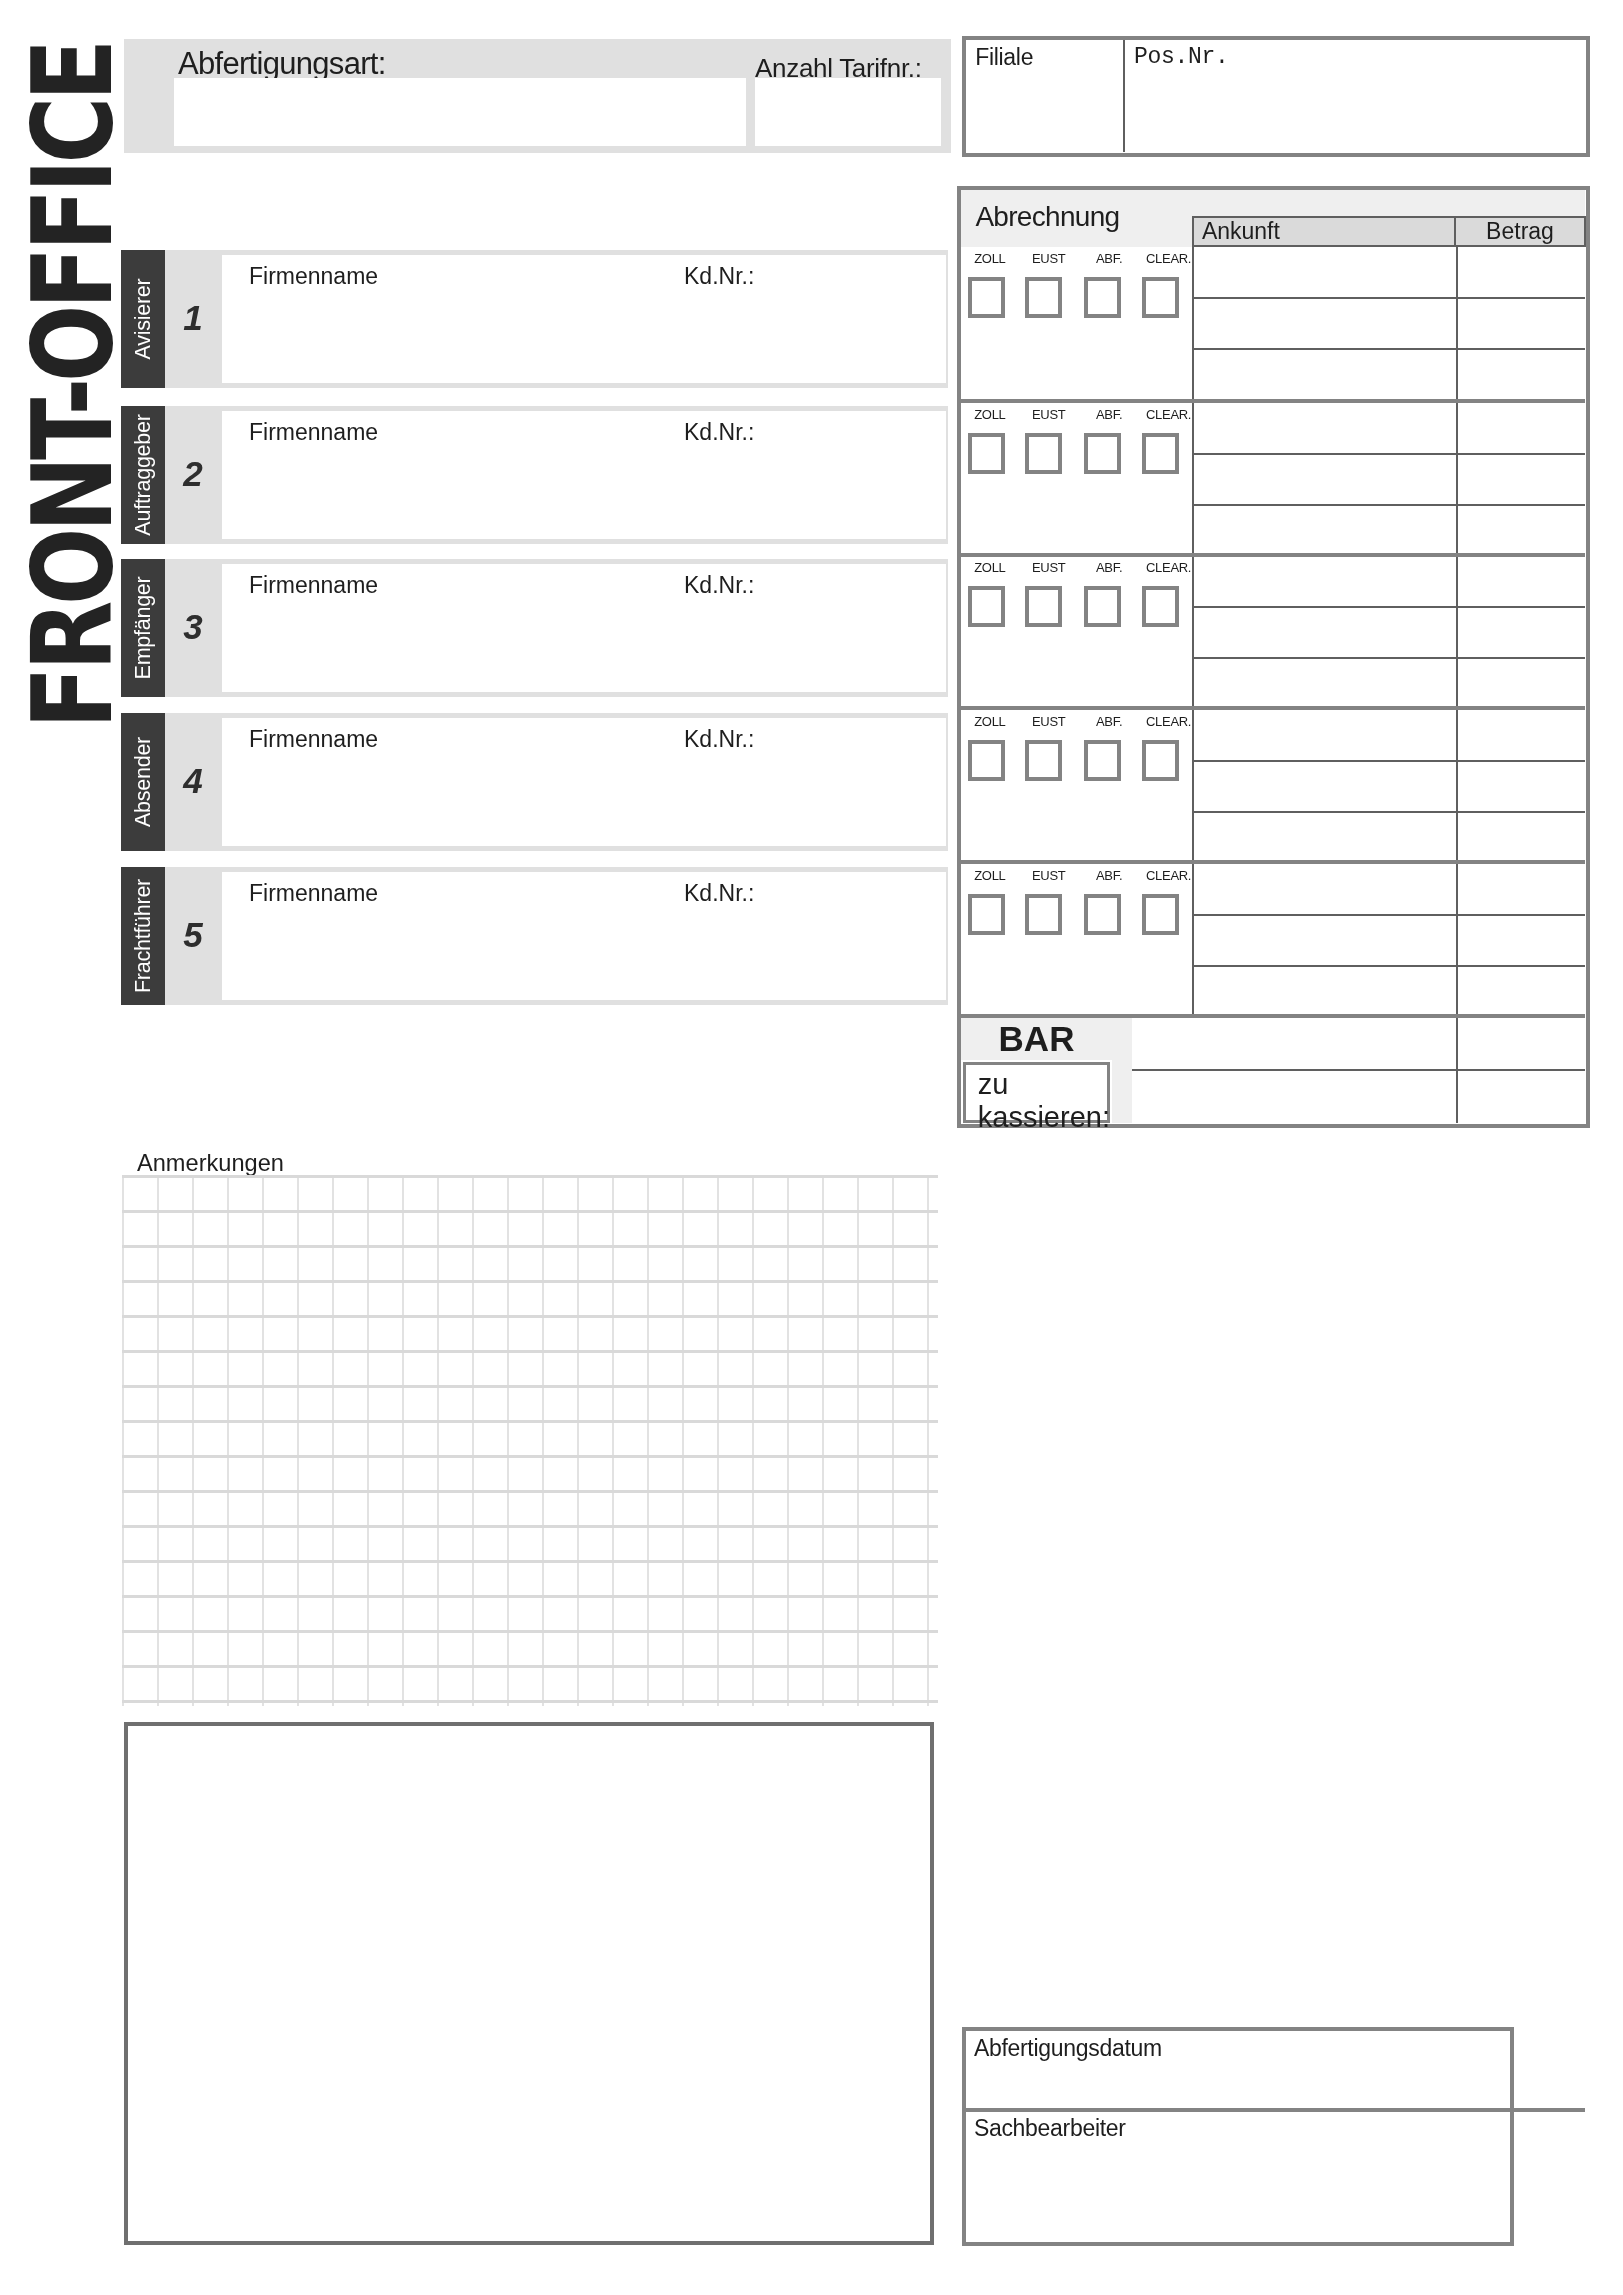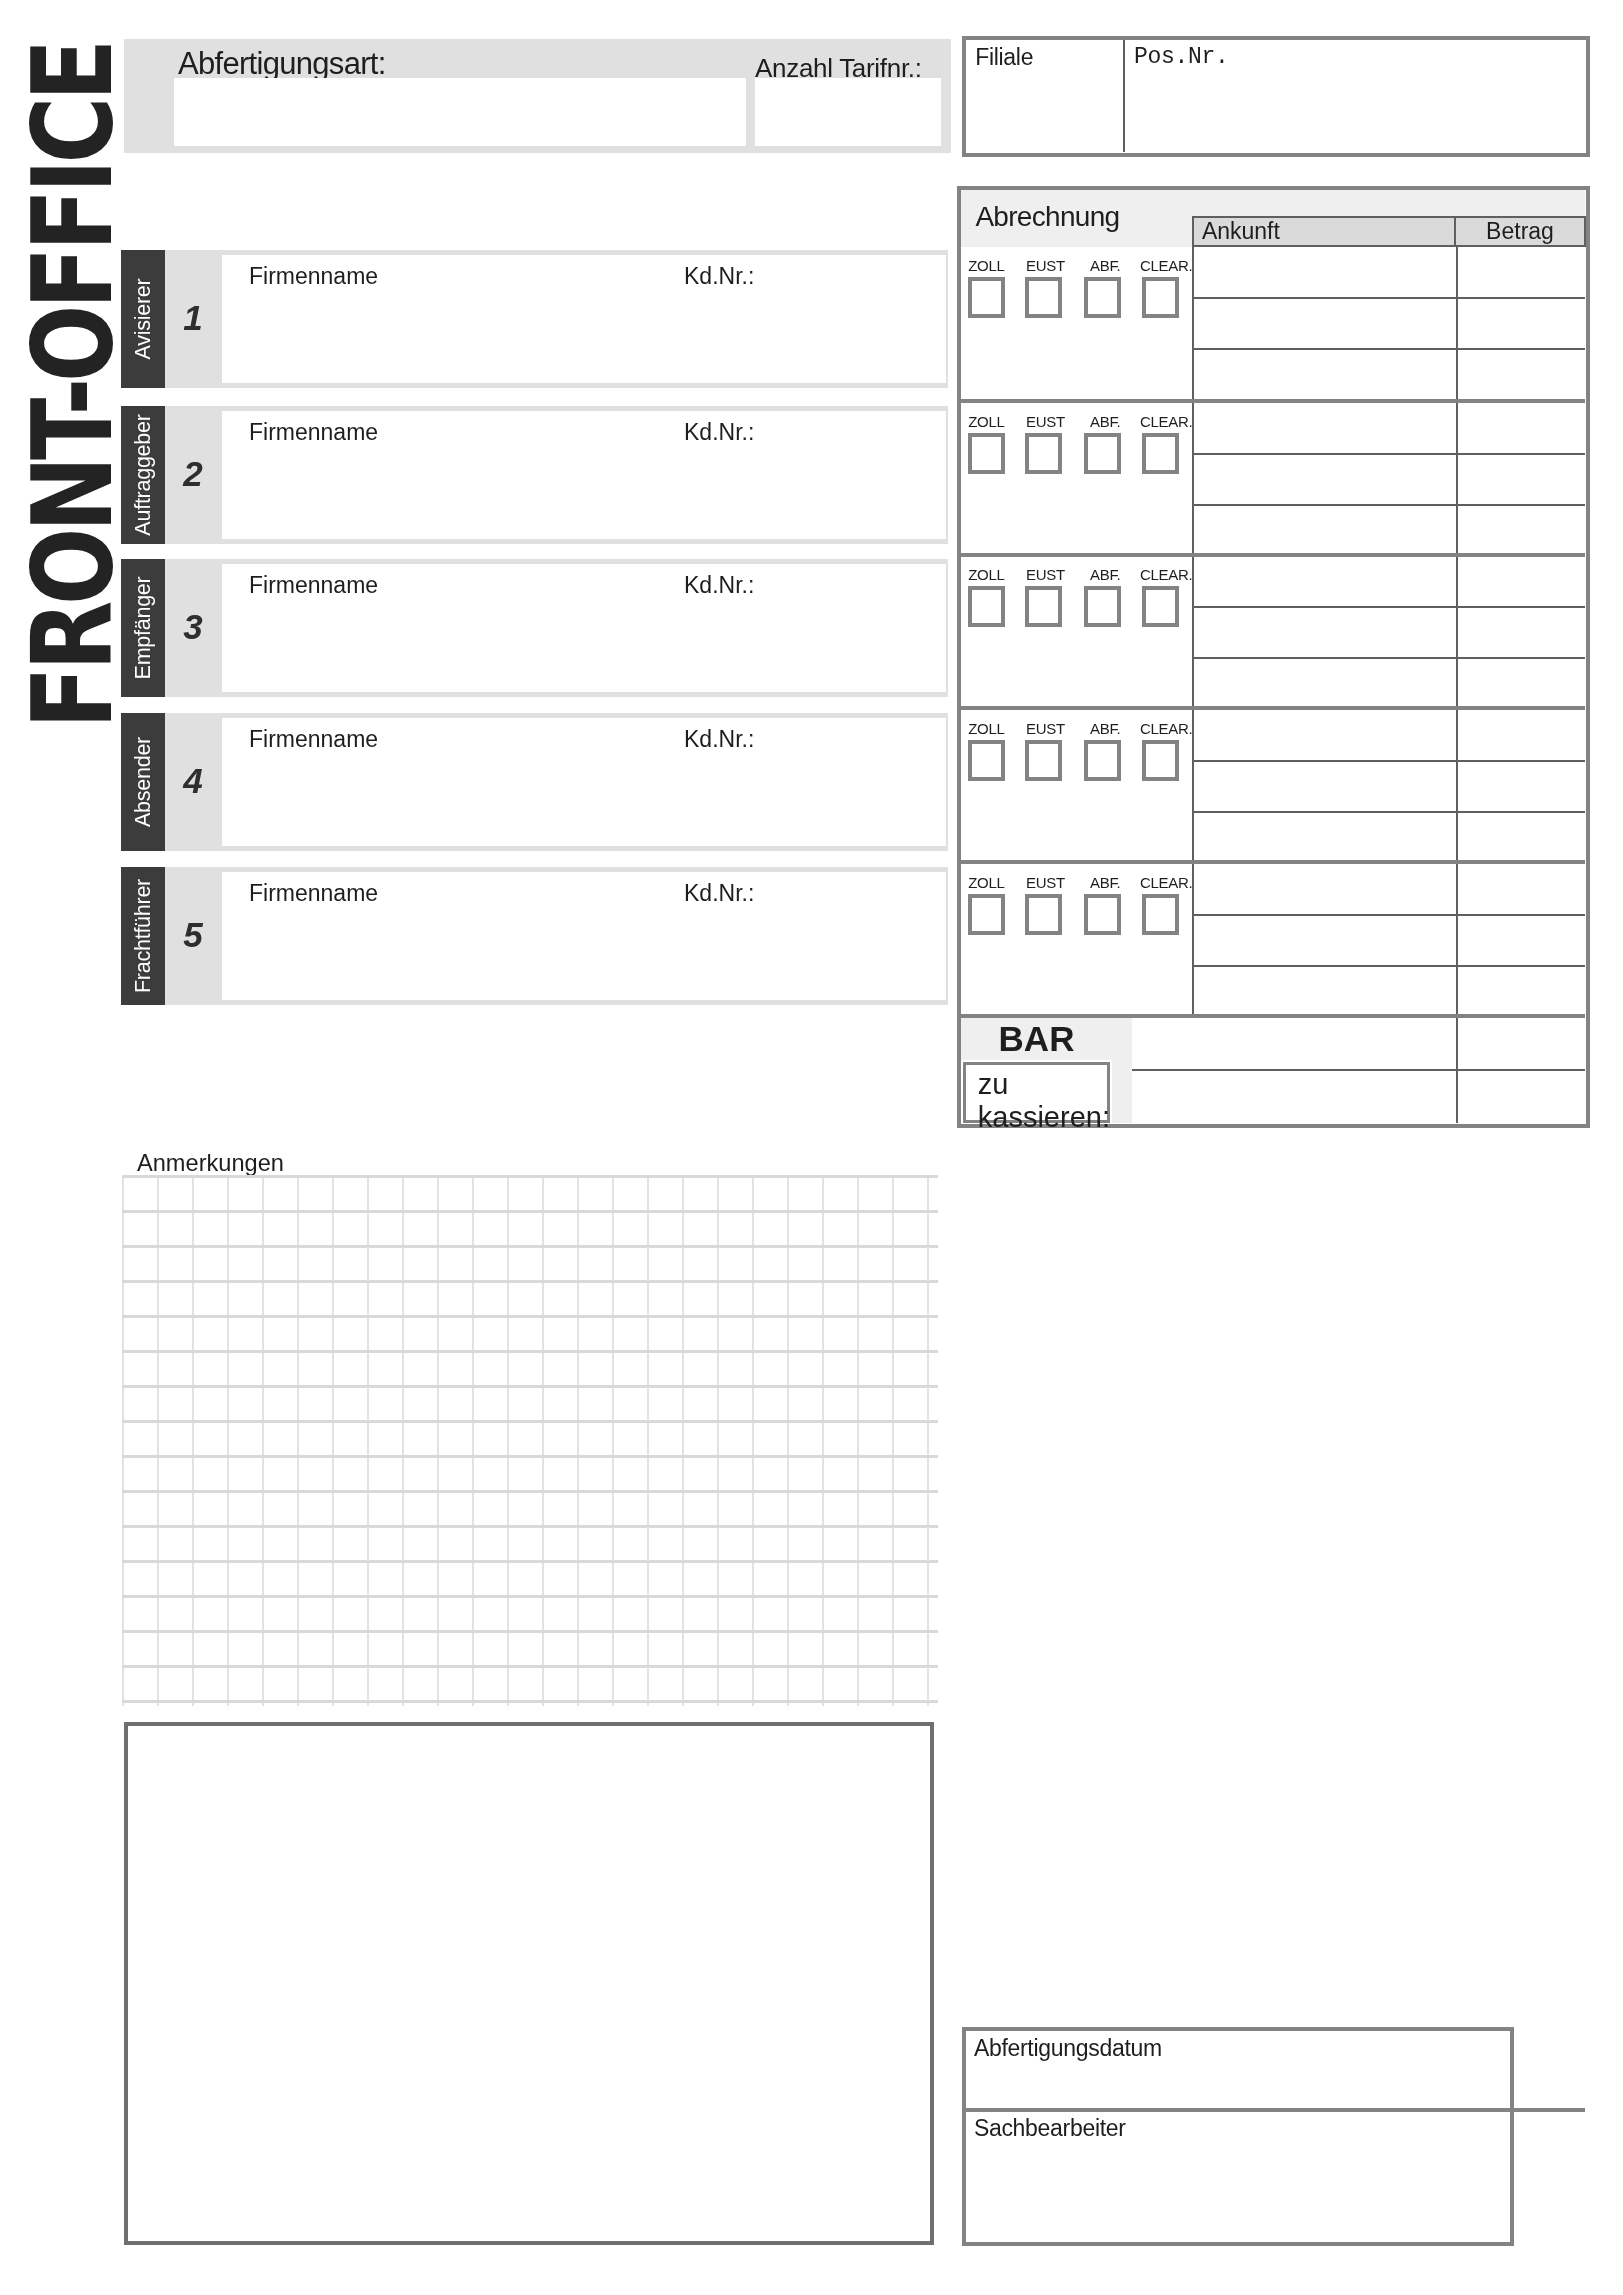--- a/index.html
+++ b/index.html
@@ -26,21 +26,21 @@
 
   
   .abl{left:957px;top:186px;width:633px;height:942px;border:4.6px solid #838383;
        box-sizing:border-box;background:#ffffff;position:absolute;}
   .abl-head{position:absolute;left:0;top:0;width:624px;height:57px;background:#efefef;}
   .abl-title{position:absolute;left:14.4px;top:10.5px;font-size:28px;letter-spacing:-0.7px;}
   .colcell{position:absolute;top:25.5px;height:31px;background:#dadada;border:2px solid #5f5f5f;
            box-sizing:border-box;font-size:23px;line-height:26px;}
   .sep{position:absolute;left:0;width:624px;height:3.9px;background:#838383;}
   .block{position:absolute;left:0;width:624px;}
-  .cbl{position:absolute;top:10px;font-size:15px;letter-spacing:-0.3px;}
+  .cbl{position:absolute;top:4px;font-size:13px;letter-spacing:-0.3px;margin-left:6px;}
   .cbx{position:absolute;top:30px;width:37px;height:41px;background:#fff;
        border:4.6px solid #838383;box-sizing:border-box;}
   .rowline{position:absolute;left:231px;width:393px;height:2px;background:#5f5f5f;}
   .cellarea{position:absolute;top:0;height:100%;}
 
   
   .bar-cell{position:absolute;left:0;top:828px;width:151px;height:42px;background:#efefef;
             text-align:center;line-height:42px;font-size:35px;font-weight:bold;}
   .zu-box{position:absolute;left:2px;top:872px;width:147px;height:61px;background:#fff;
           border:3.3px solid #838383;box-sizing:border-box;}

